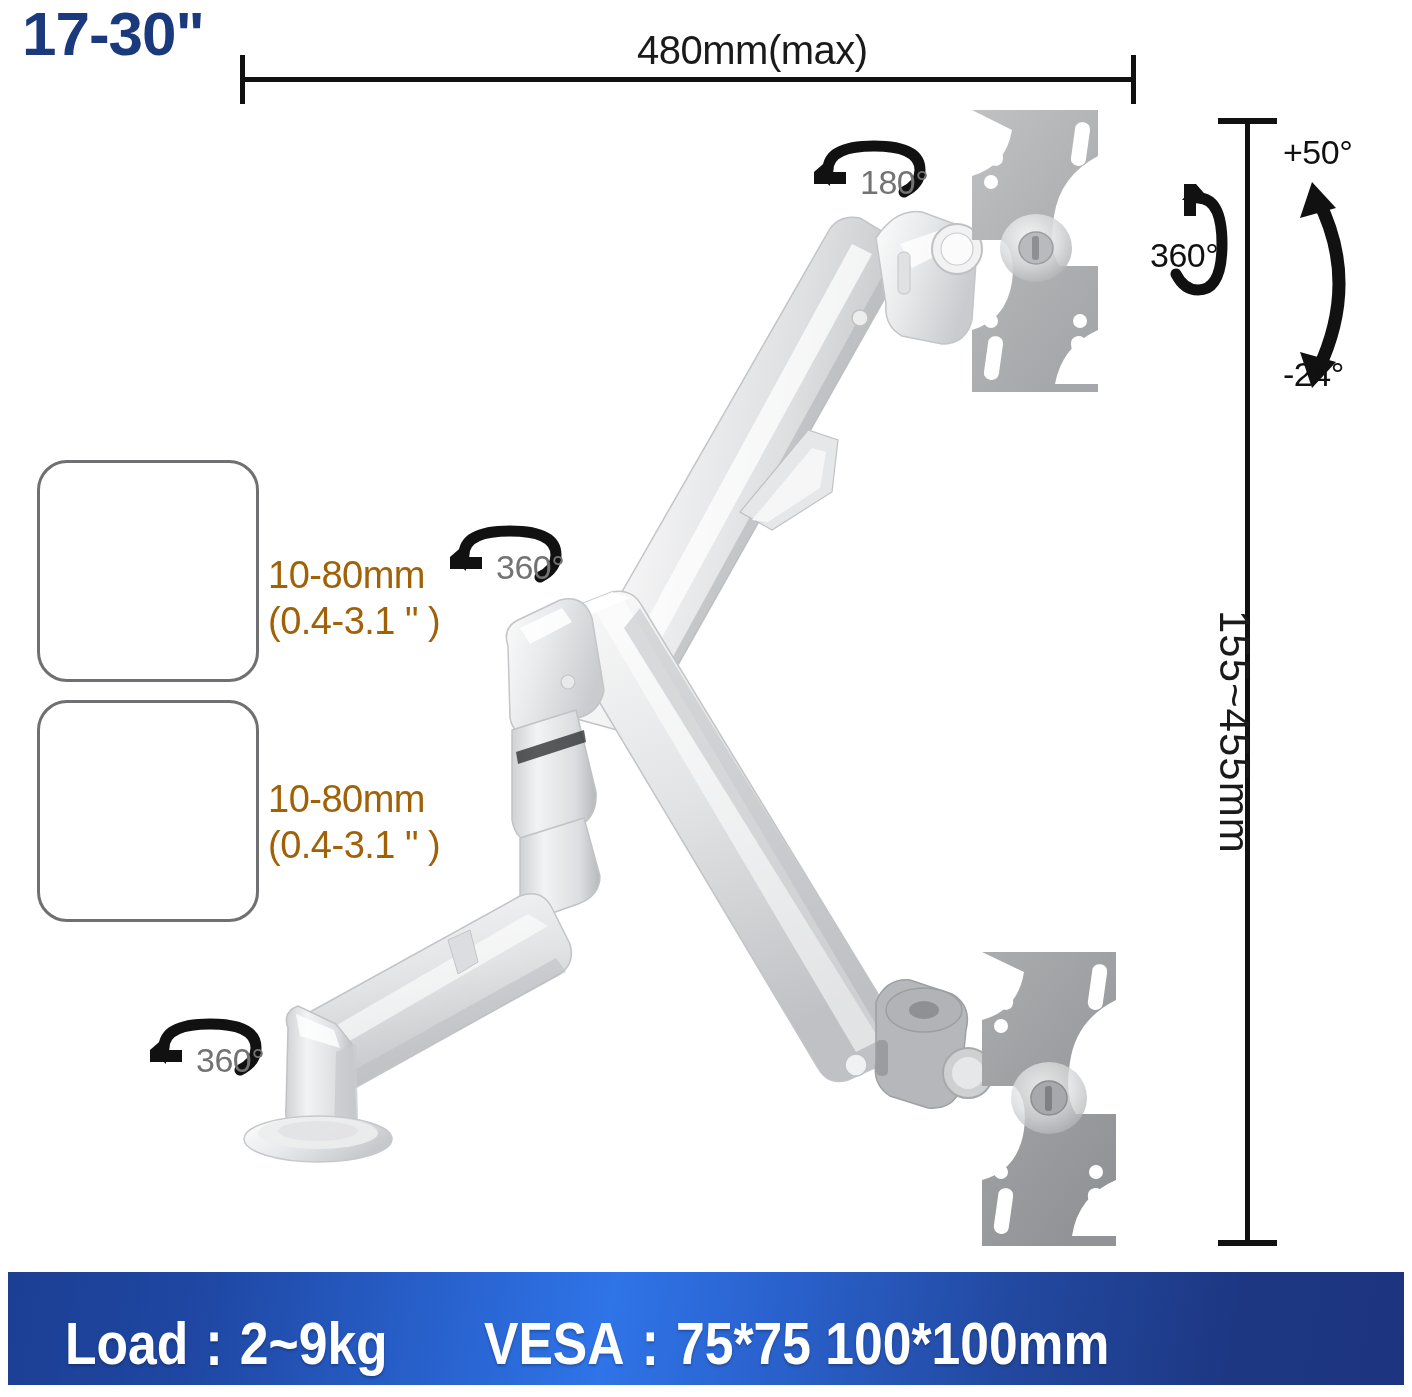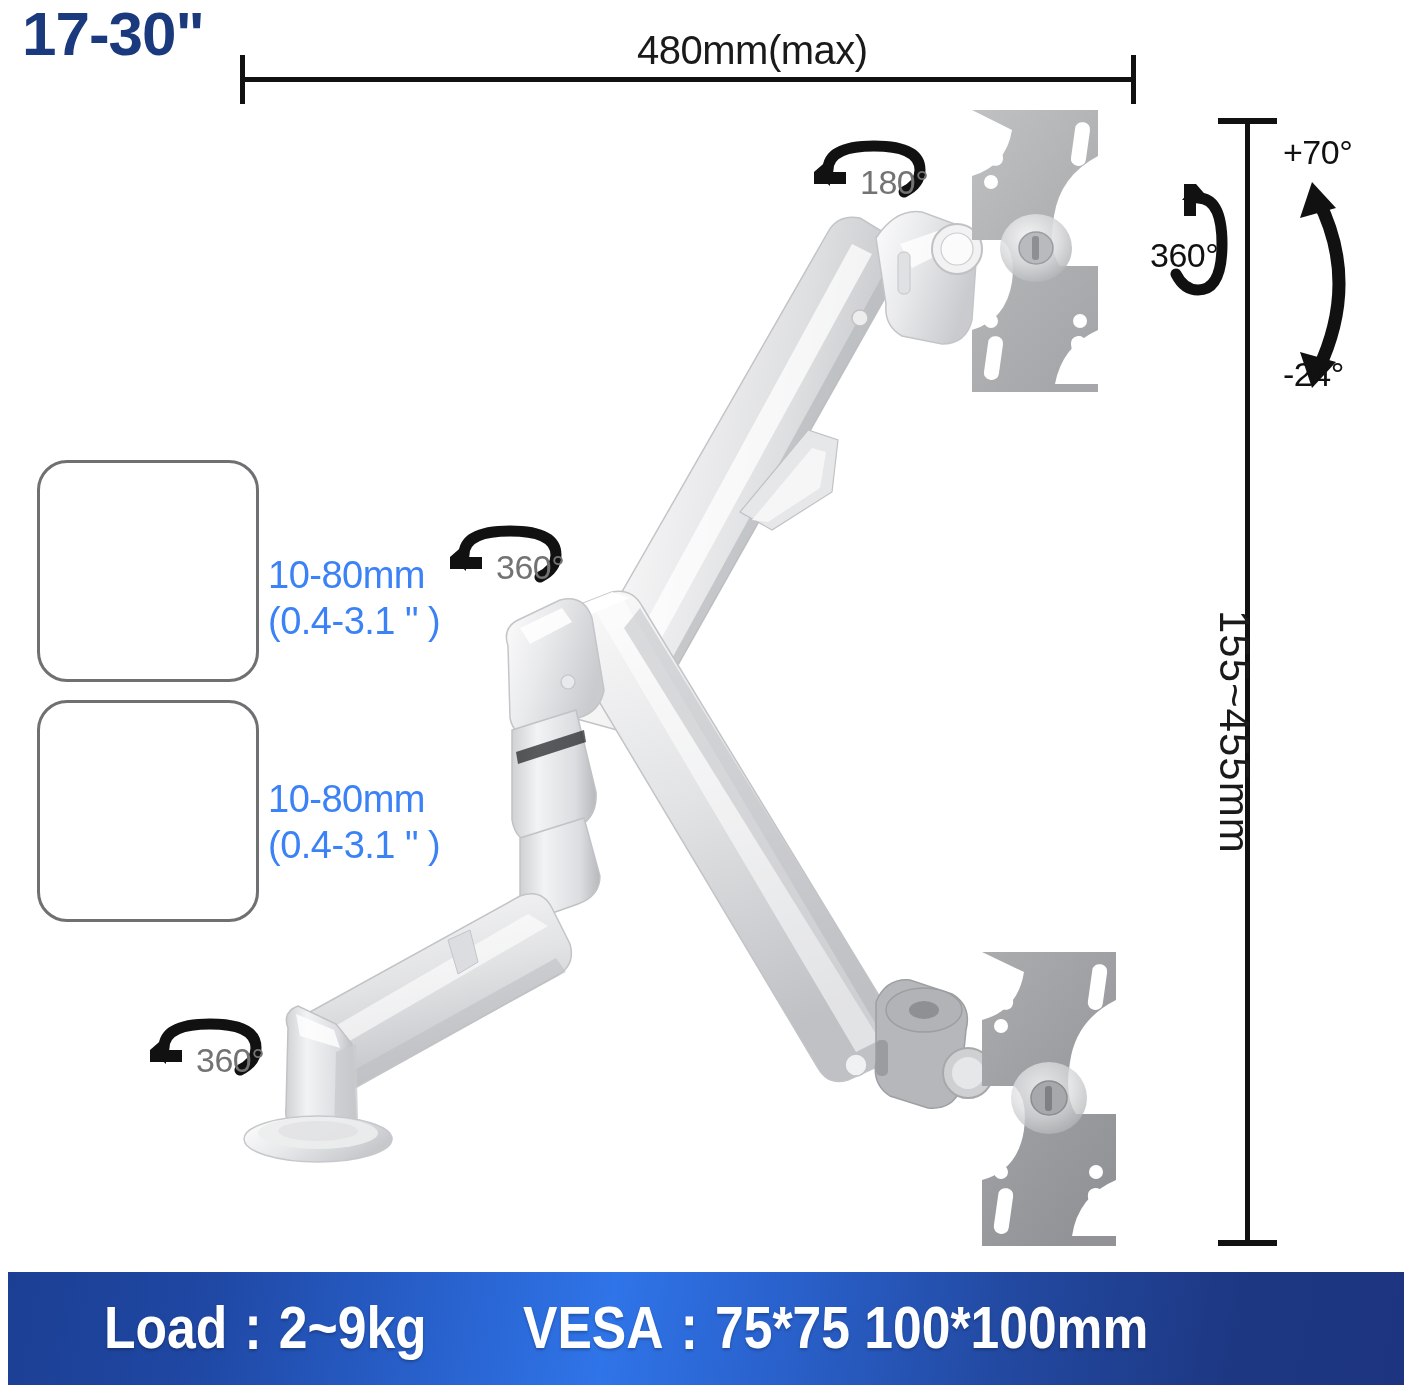--- a/index.html
+++ b/index.html
@@ -129,21 +129,21 @@
   .inset-card {
     border: 3px solid #6f7072;
     border-radius: 30px;
     background: #ffffff;
   }
   #inset-1 { left: 37px; top: 460px;  width: 216px; height: 216px; }
   #inset-2 { left: 37px; top: 700px;  width: 216px; height: 216px; }
 
   .inset-text {
     font-size: 38px;
-    color: #3b82f6;
+    color: #a16207;
     line-height: 1.22;
     white-space: nowrap;
     letter-spacing: -0.5px;
   }
   #inset-1-text { left: 268px; top: 552px; }
   #inset-2-text { left: 268px; top: 776px; }
   .inset-text .sub { display: block; }
 
   
   #banner {
@@ -154,23 +154,23 @@
     background: linear-gradient(100deg,
         #1b3f93 0%,
         #1f47a3 14%,
         #2a66d4 34%,
         #2f74e8 43%,
         #2a63cf 54%,
         #22489f 72%,
         #1d3782 88%,
         #1d3580 100%);
     display: flex;
-    align-items: center;
+    align-items: flex-end;
     box-sizing: border-box;
-    padding-left: 96px;
+    padding-left: 57px;
   }
   .banner-text {
     color: #ffffff;
     font-size: 60px;
     font-weight: 700;
     font-family: "Liberation Sans", sans-serif;
     white-space: nowrap;
     transform: scaleX(0.86);
     transform-origin: left center;
     text-shadow: 0 2px 3px rgba(0,0,0,0.25);
@@ -465,21 +465,21 @@
   </div>
 
   <div id="rot-base" class="abs rot-badge">
     <span class="lbl">360°</span>
   </div>
 
   <div id="rot-vert" class="abs rot-badge">
     <span class="lbl">360°</span>
   </div>
 
-  <div id="tilt-plus" class="abs tilt-lbl">+70°</div>
+  <div id="tilt-plus" class="abs tilt-lbl">+50°</div>
   <div id="tilt-minus" class="abs tilt-lbl">-24°</div>
 
   <div id="inset-1" class="abs inset-card"></div>
   <div id="inset-2" class="abs inset-card"></div>
 
   <div id="inset-1-text" class="abs inset-text">
     <span>10-80mm</span>
     <span class="sub">(0.4-3.1 " )</span>
   </div>
 

